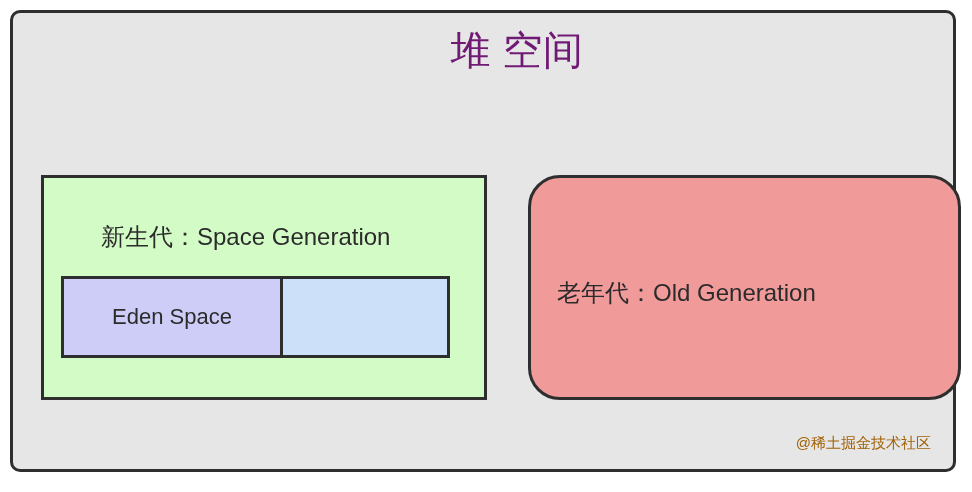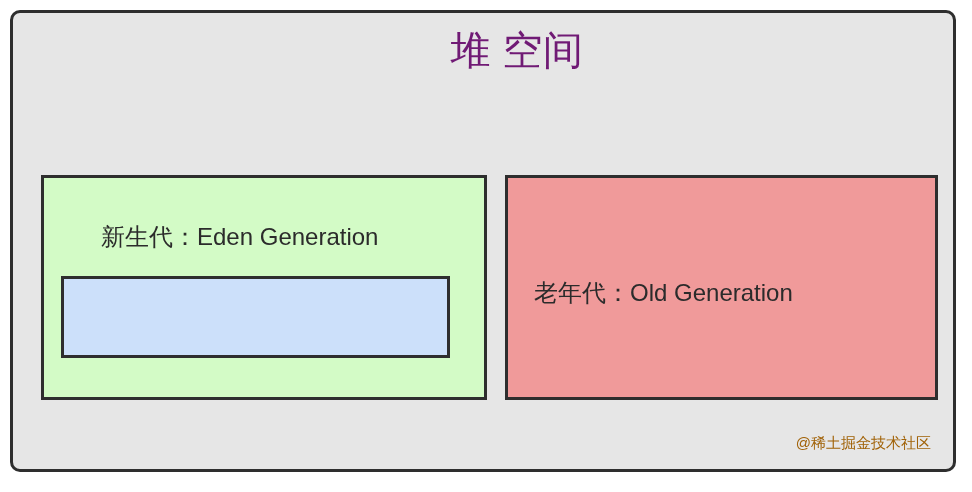--- a/index.html
+++ b/index.html
@@ -57,23 +57,24 @@
     box-sizing: border-box;
   }
 
   .young-gen {
     left: 28px;
     width: 446px;
     background: #d3fbc6;
   }
 
   .old-gen {
-    left: 492px;
+    left: 515px;
     width: 433px;
     background: #f09a9a;
+    border-radius: 32px;
   }
 
   .gen-label {
     position: absolute;
     font-size: 24px;
     line-height: 30px;
     color: #2b2b2b;
     white-space: nowrap;
   }
 
@@ -142,23 +143,24 @@
 </head>
 <body>
 
 <div id="canvas">
 
   <div class="heap-container">
 
     <div class="heap-title">堆 空间</div>
 
     <div class="gen-box young-gen">
-      <div class="gen-label">新生代：Eden Generation</div>
+      <div class="gen-label">新生代：Space Generation</div>
 
       <div class="spaces-row">
+        <div class="space-cell space-eden">Eden Space</div>
       </div>
     </div>
 
     <div class="gen-box old-gen">
       <div class="gen-label">老年代：Old Generation</div>
     </div>
 
     <div class="watermark">@稀土掘金技术社区</div>
 
   </div>

